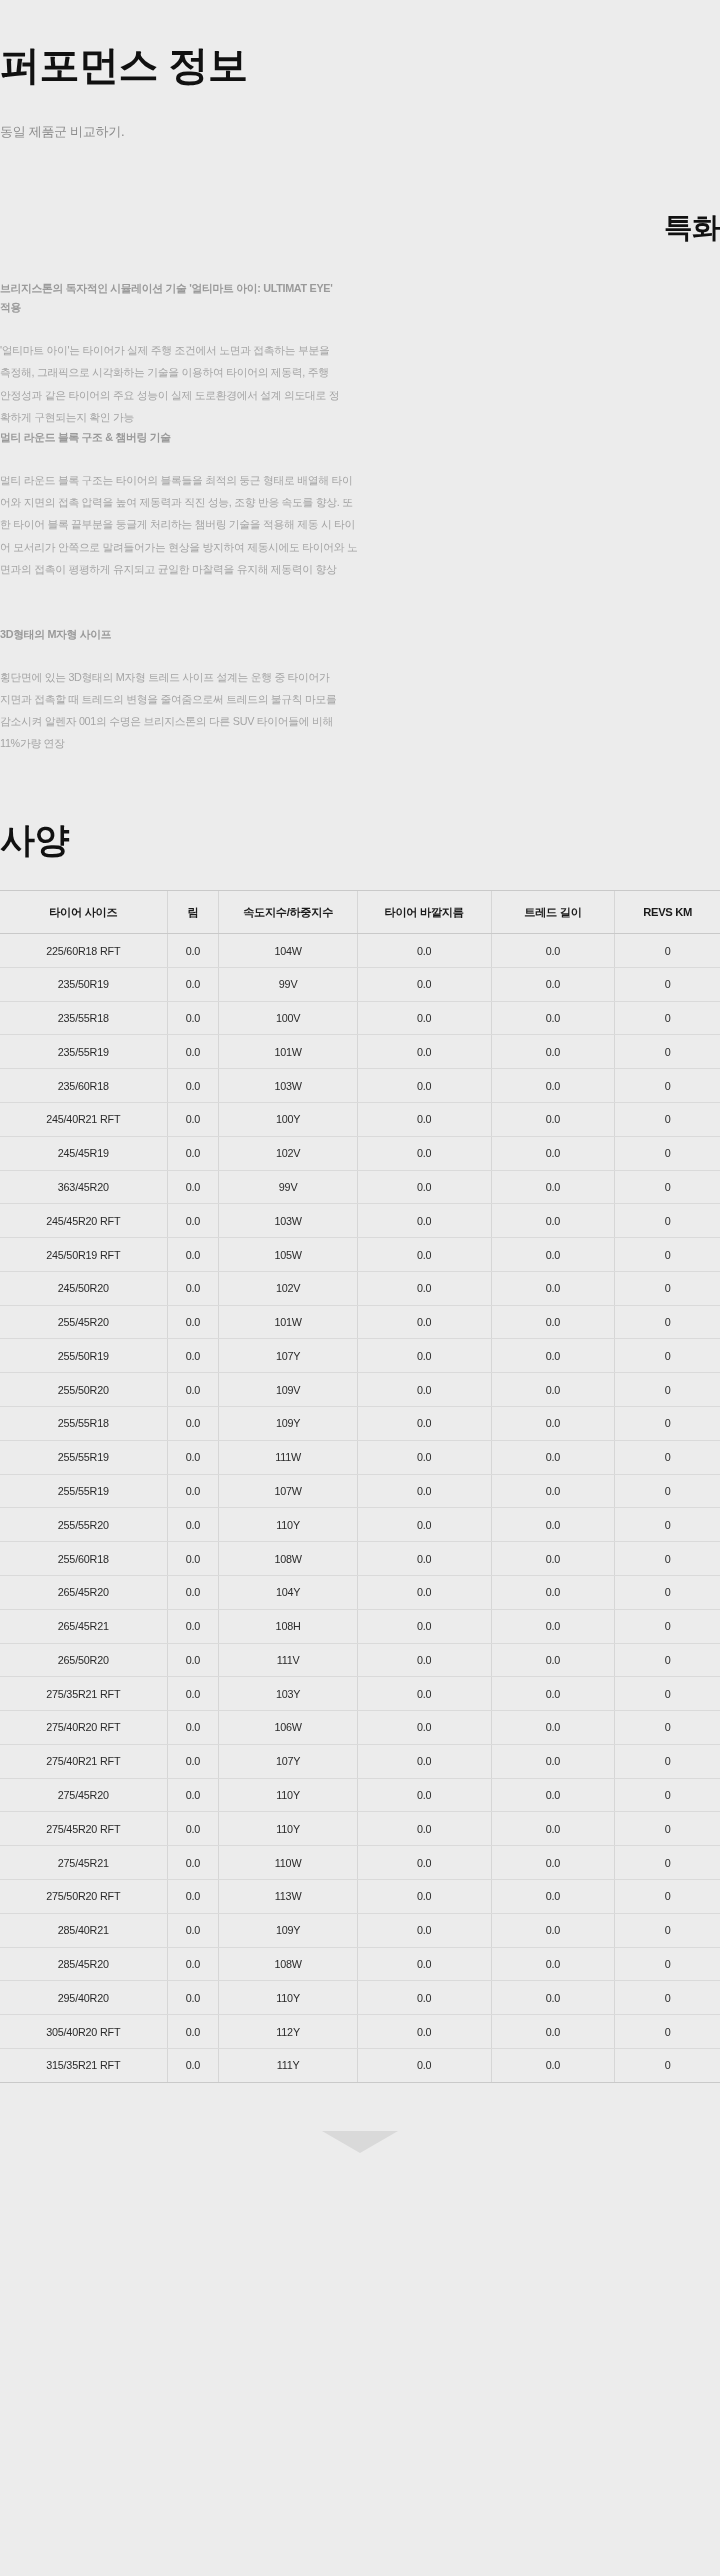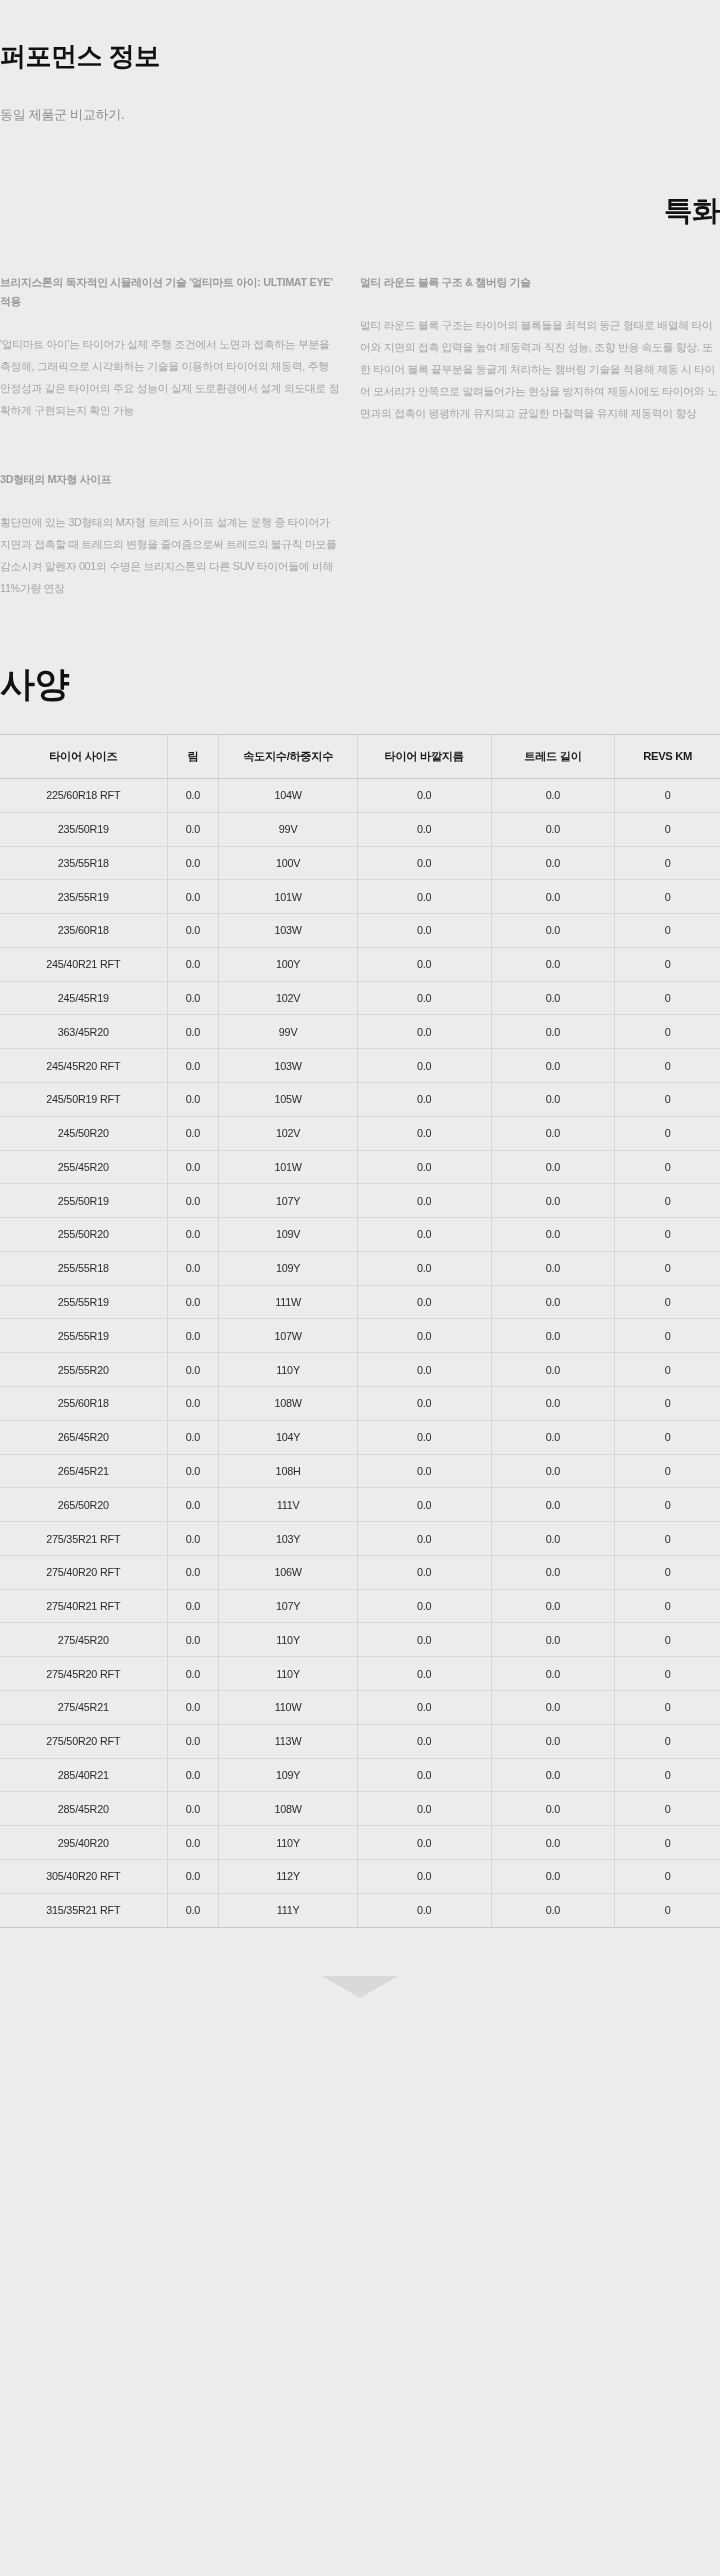--- a/index.html
+++ b/index.html
@@ -22,21 +22,21 @@
     margin: 0 auto;
     padding: 0;
     position: relative;
   }
 
   
   .perf-section {
     padding: 40px 0 0 0;
   }
   h1.section-title {
-    font-size: 26px;
+    font-size: 40px;
     font-weight: bold;
     letter-spacing: -0.5px;
     margin: 0 0 0 0;
     padding: 0 0 0 0;
     color: #111;
     line-height: 1.25;
   }
   .compare-line {
     margin-top: 33px;
     font-size: 13px;
@@ -50,23 +50,23 @@
     font-weight: bold;
     letter-spacing: -0.5px;
     color: #111;
     margin: 69px 0 0 0;
     line-height: 1.2;
     text-align: right;
   }
 
   .tech-grid {
     display: flex;
-    flex-direction: row;
+    flex-direction: column;
     gap: 0;
-    margin-top: 46px;
+    margin-top: 35px;
   }
   .tech-col {
     width: 50%;
     padding-right: 19px;
   }
   .tech-col:last-child { padding-right: 0; }
   .tech-head {
     font-size: 10.8px;
     font-weight: bold;
     color: #9a9a9a;

